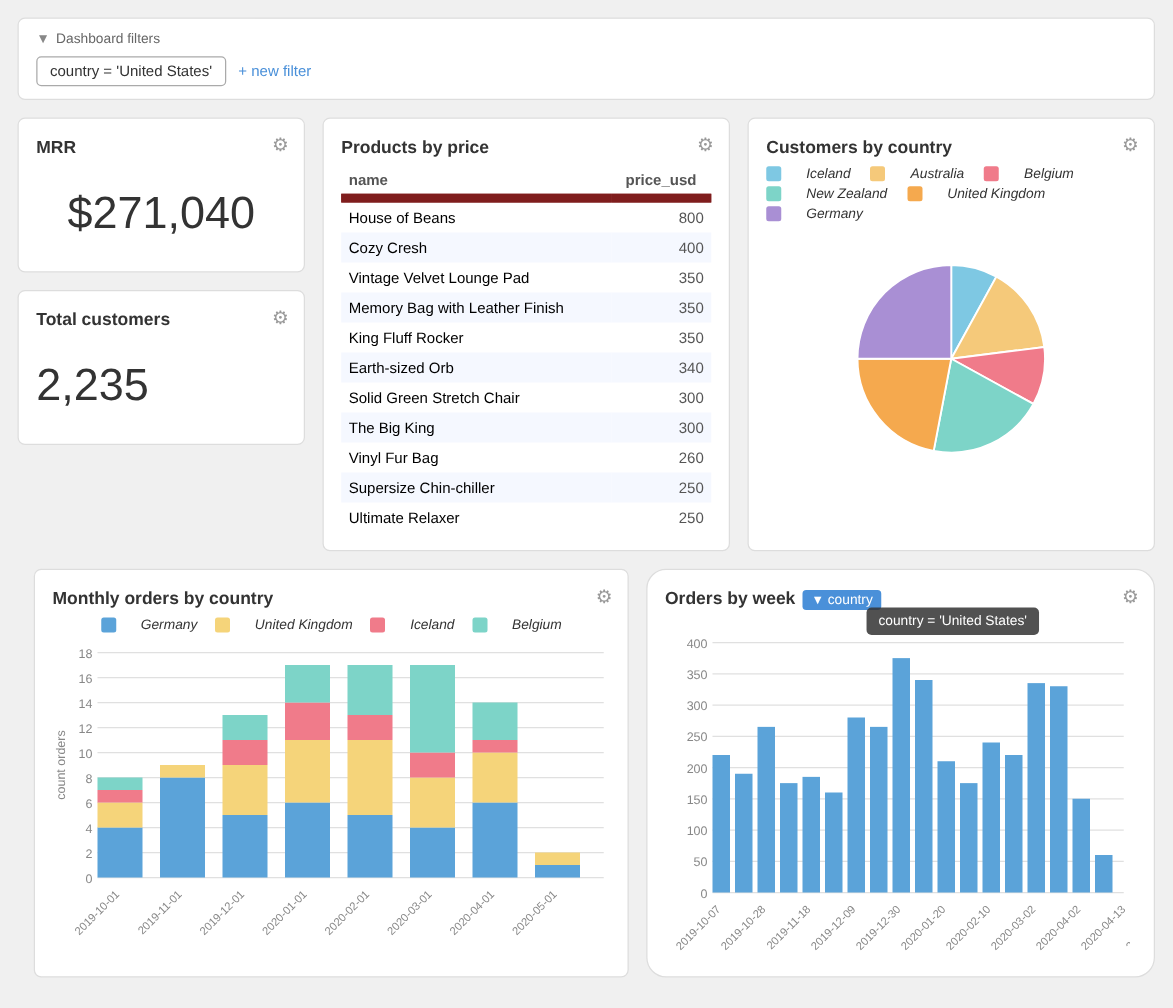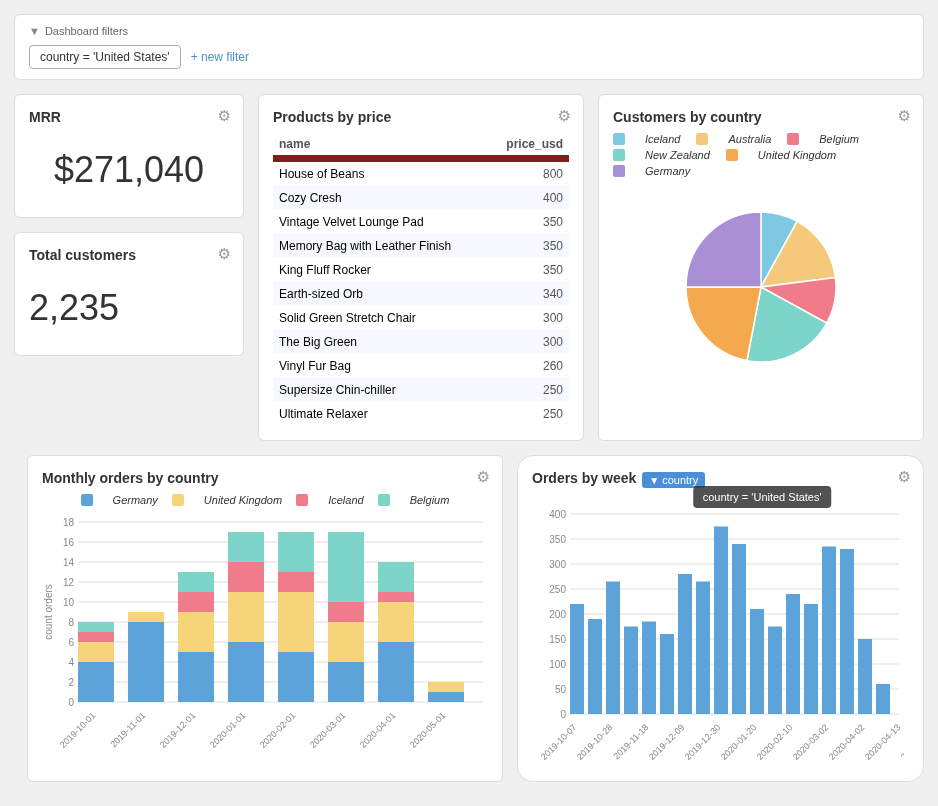--- a/index.html
+++ b/index.html
@@ -30,21 +30,21 @@
     
     .customers-value { font-size: 36px; font-weight: 300; color: #333; margin-top: 24px; margin-bottom: 12px; }
 
     
     .left-col { display: flex; flex-direction: column; gap: 14px; }
 
     
     .products-card { min-height: 320px; }
     .products-table { width: 100%; border-collapse: collapse; margin-top: 8px; }
     .products-table th { text-align: left; font-size: 12px; font-weight: 600; color: #555; border-bottom: 7px solid #7f1d1d; padding: 4px 6px; }
-    .products-table th.price-col { text-align: right; }
+    .products-table th.price-col { text-align: center; }
     .products-table td { padding: 5px 6px; font-size: 12px; color: #000000; }
     .products-table td.price-val { text-align: right; color: #555; }
     .products-table tr:nth-child(even) { background: #f5f8ff; }
 
     
     .customers-card { min-height: 320px; }
     .pie-legend { display: flex; flex-wrap: wrap; gap: 4px 16px; margin-top: 8px; font-size: 11px; }
     .legend-item { display: flex; align-items: center; gap: 20px; font-style: italic; }
     .legend-dot { width: 12px; height: 12px; border-radius: 2px; flex-shrink: 0; }
     .pie-container { display: flex; justify-content: center; margin-top: 10px; }
@@ -123,21 +123,21 @@
             </tr>
             <tr>
               <td>Earth-sized Orb</td>
               <td class="price-val">340</td>
             </tr>
             <tr>
               <td>Solid Green Stretch Chair</td>
               <td class="price-val">300</td>
             </tr>
             <tr>
-              <td>The Big Green</td>
+              <td>The Big King</td>
               <td class="price-val">300</td>
             </tr>
             <tr>
               <td>Vinyl Fur Bag</td>
               <td class="price-val">260</td>
             </tr>
             <tr>
               <td>Supersize Chin-chiller</td>
               <td class="price-val">250</td>
             </tr>

